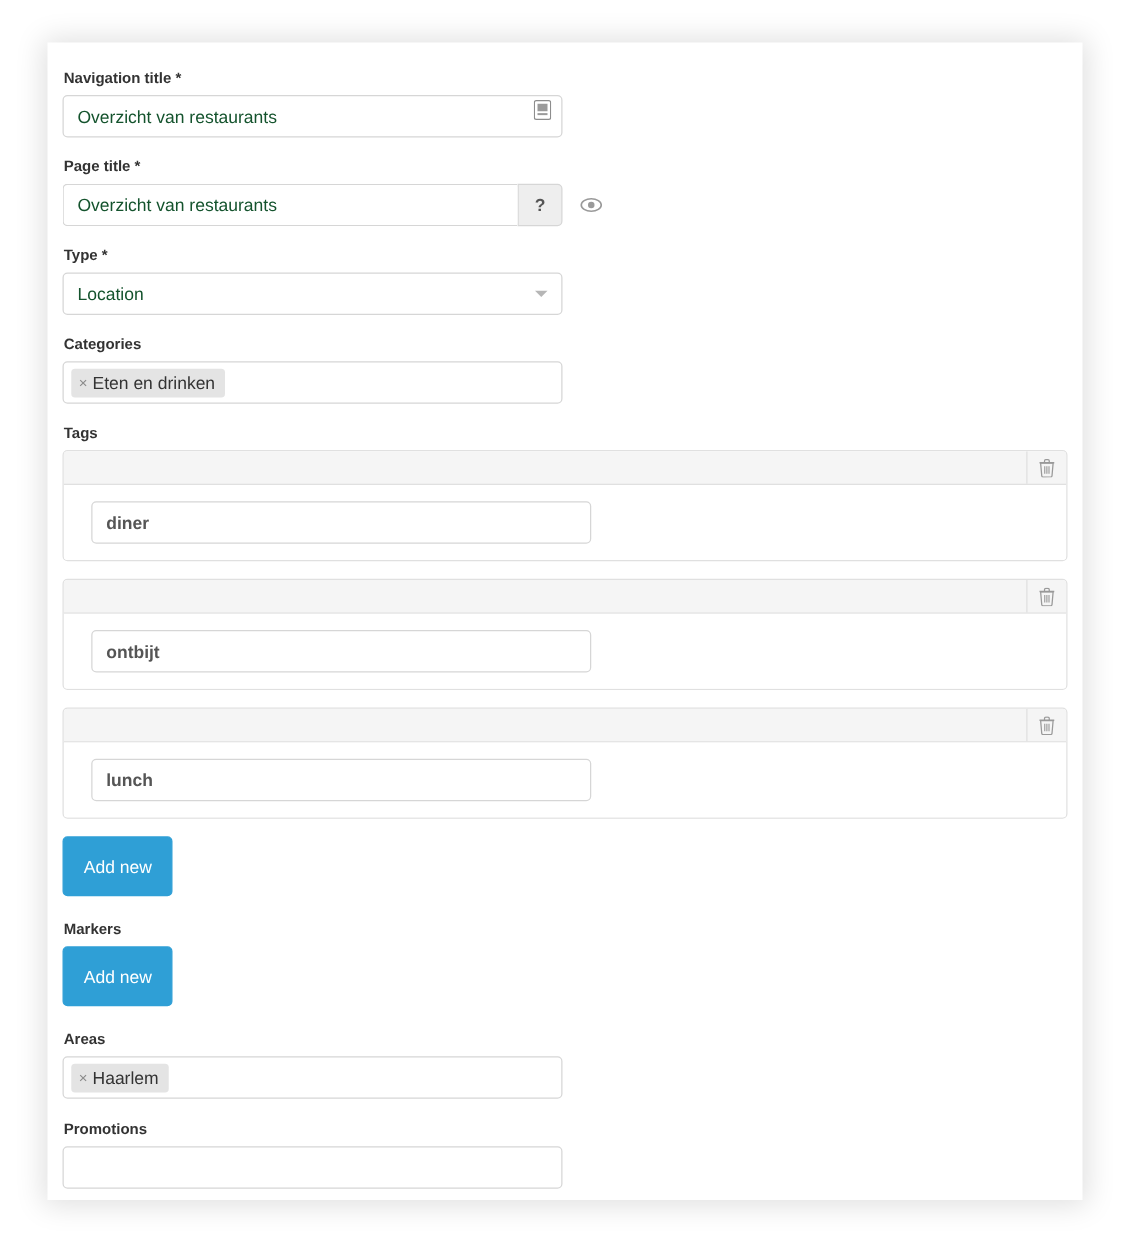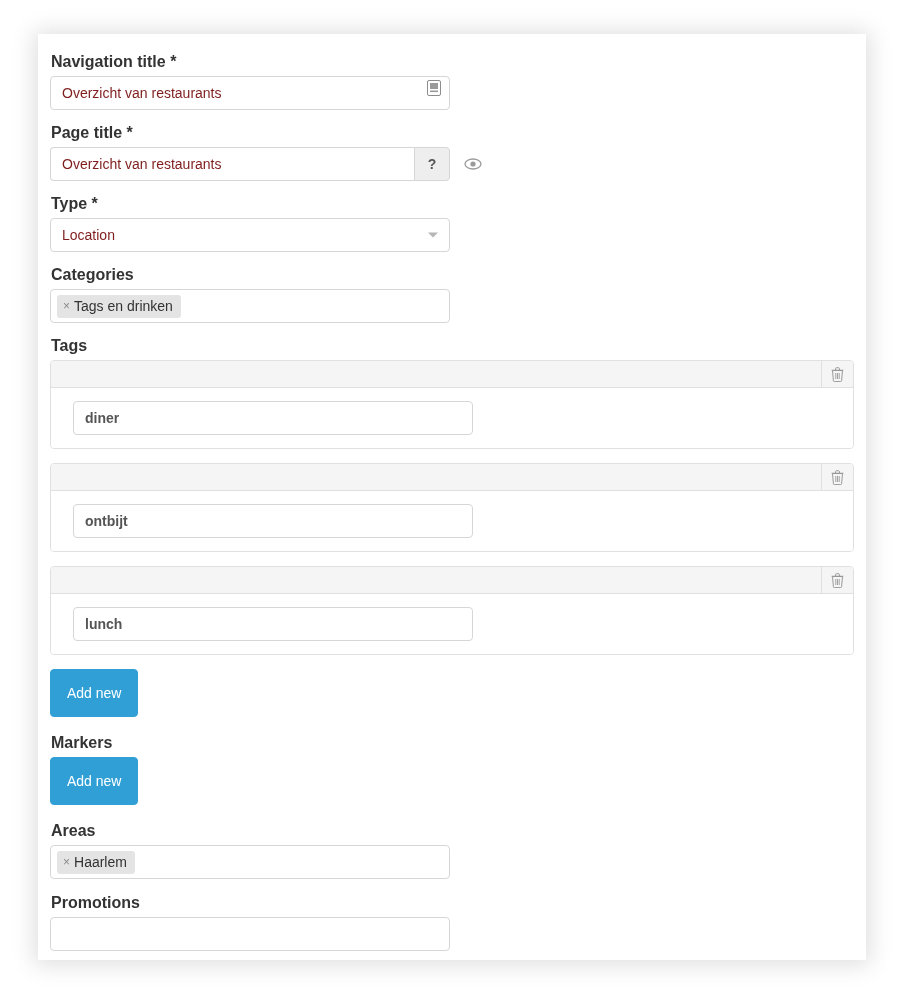--- a/index.html
+++ b/index.html
@@ -23,37 +23,37 @@
     position: absolute;
     left: 38px;
     top: 34px;
     width: 828px;
     height: 926px;
     background: #ffffff;
     box-shadow: 0 1px 22px 4px rgba(0,0,0,0.13);
     padding: 20px 12px 0 12px;
   }
   .field-label {
-    font-size: 16px;
+    font-size: 12px;
     font-weight: bold;
     color: #333333;
     line-height: 16px;
     margin: 0 0 6px 0;
     padding-left: 1px;
   }
   .form-group { margin-bottom: 15px; }
 
   .control {
     width: 400px;
     height: 34px;
     border: 1px solid #d6d6d6;
     border-radius: 4px;
     background: #ffffff;
     font-size: 14px;
-    color: #7f1d1d;
+    color: #14532d;
     line-height: 32px;
     padding: 0 11px;
     position: relative;
     white-space: nowrap;
     overflow: hidden;
   }
   .control.with-icon { padding-right: 34px; }
 
   .inline-icon {
     position: absolute;
@@ -236,21 +236,21 @@
         <span>Location</span>
         <span class="caret"></span>
       </div>
     </div>
 
     <div class="form-group">
       <div class="field-label">Categories</div>
       <div class="token-field">
         <span class="chip">
           <span class="x">×</span>
-          <span>Tags en drinken</span>
+          <span>Eten en drinken</span>
         </span>
       </div>
     </div>
 
     <div class="form-group" style="margin-bottom:0;">
       <div class="field-label">Tags</div>
 
       <div class="panel">
         <div class="panel-head">
           <div class="trash-btn">

